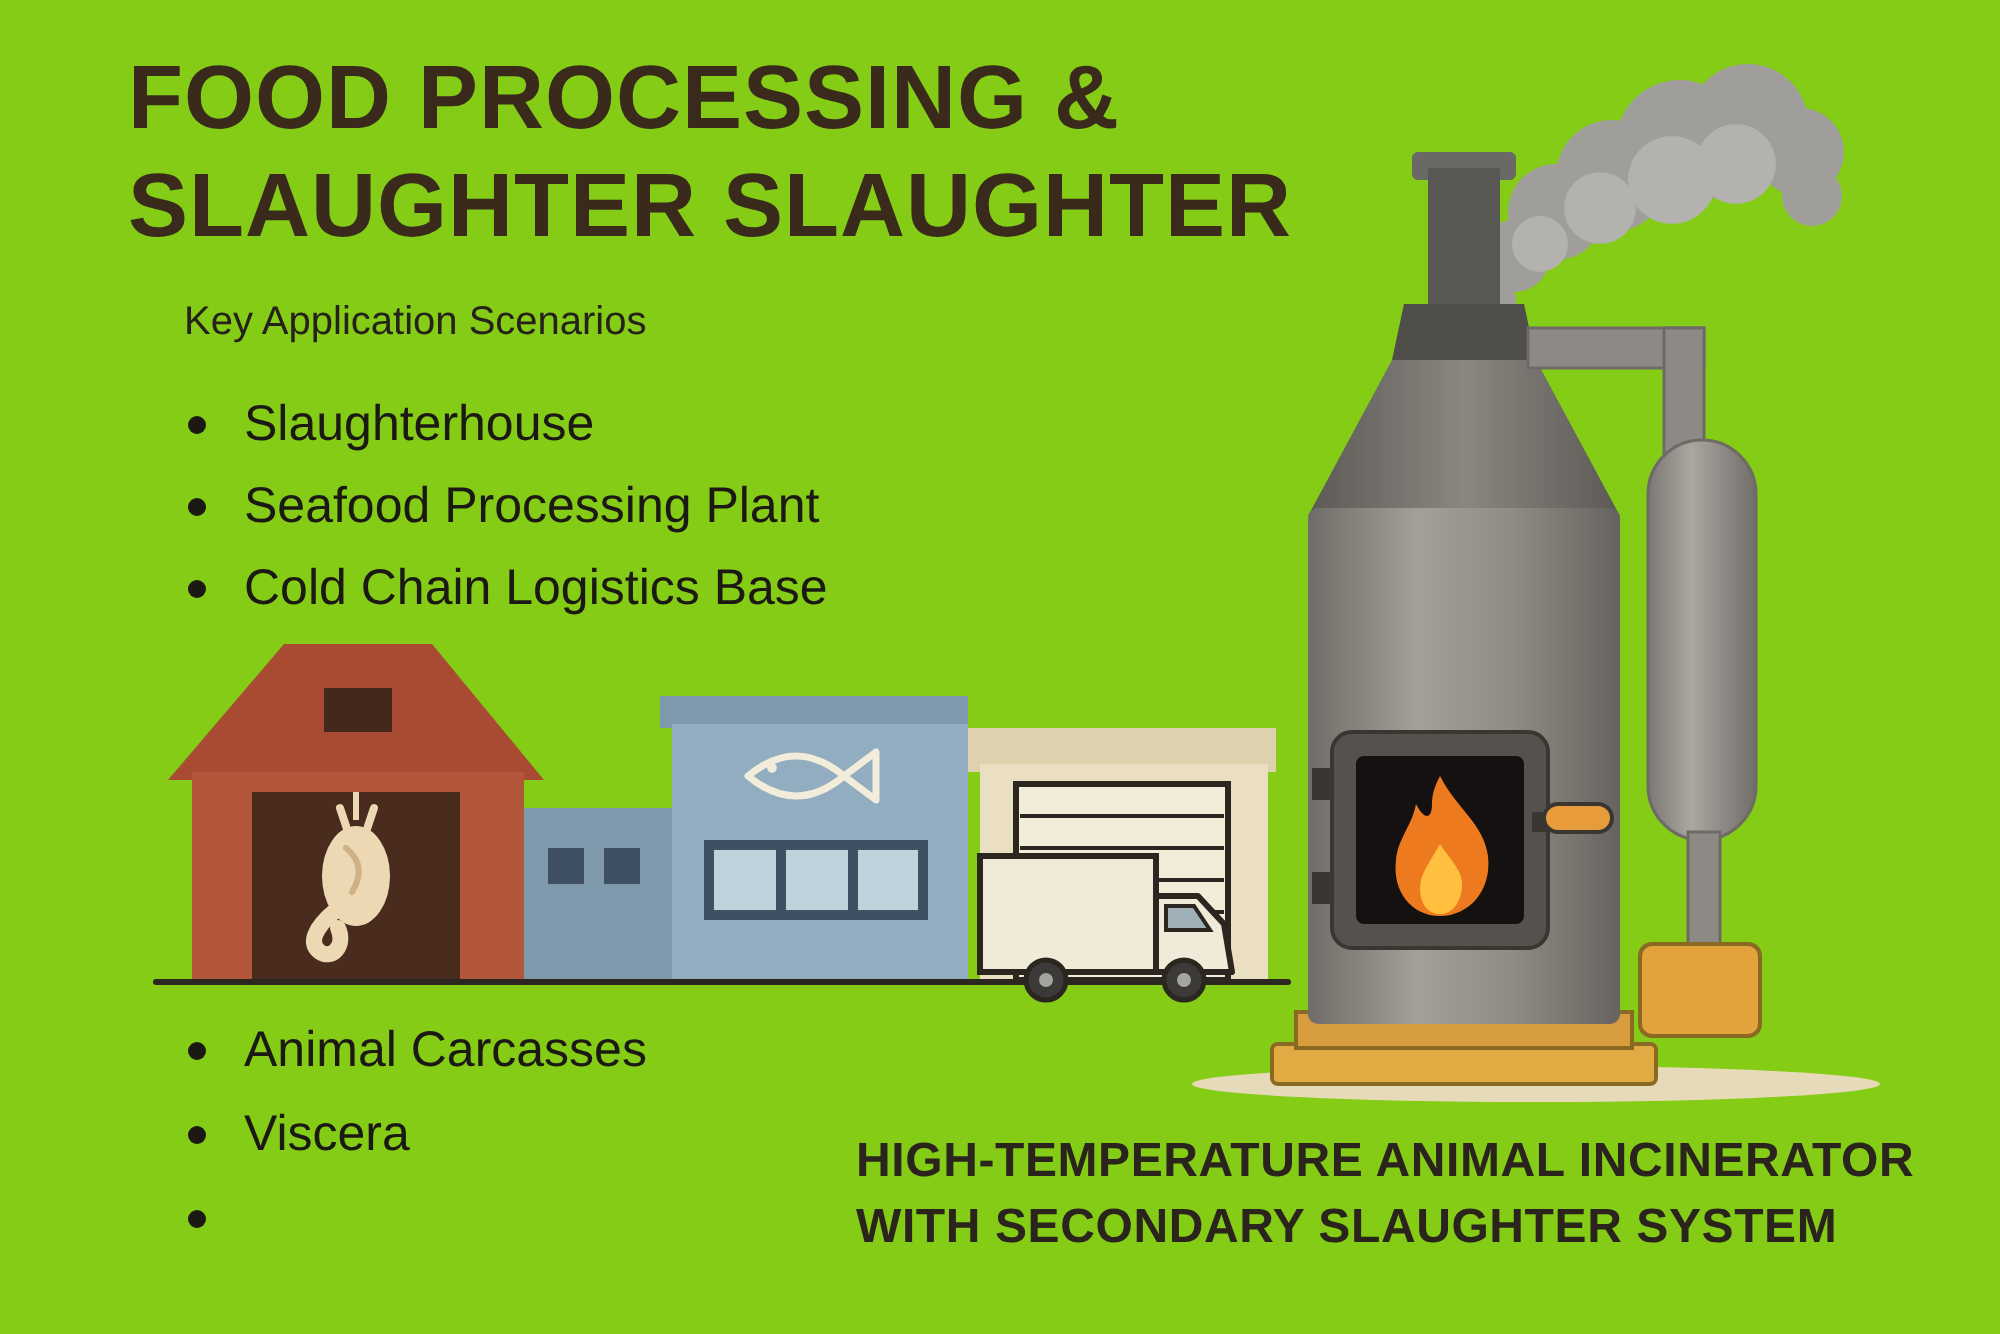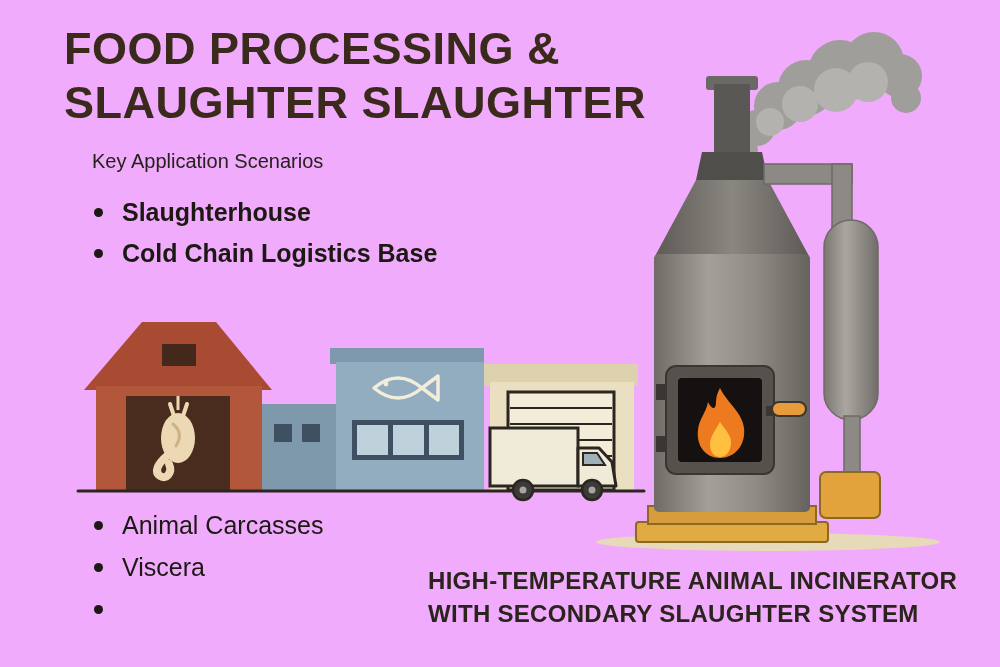--- a/index.html
+++ b/index.html
@@ -1,35 +1,35 @@
 <!DOCTYPE html>
 <html><head>
 <meta charset="utf-8">
 <style>
   html,body{margin:0;padding:0;}
   .page{
     position:relative;
     width:1000px;height:667px;
-    background:#f0abfc;
+    background:#84cc16;
     overflow:hidden;
     font-family:"Liberation Sans", sans-serif;
     color:#1e1a15;
   }
   .abs{position:absolute;}
   .title{
     left:64px;top:22px;
     font-size:45px;line-height:1.2;font-weight:bold;
     color:#3a2a1b;letter-spacing:0.5px;
   }
   .subtitle{
     left:92px;top:150px;
     font-size:20px;font-weight:400;color:#26211b;
   }
   .list{display:flex;flex-direction:column;}
-  .scenario-list{left:94px;top:192px;font-weight:bold;}
+  .scenario-list{left:94px;top:192px;}
   .waste-list{left:94px;top:504px;text-align:center;}
   .list-item{
     display:flex;align-items:center;height:41px;
     font-size:25px;color:#1c1813;
   }
   .waste-list .list-item{height:42px;}
   .dot{
     width:9px;height:9px;border-radius:50%;
     background:#1c1813;margin-right:19px;flex:0 0 auto;
   }
@@ -184,20 +184,24 @@
 
   <div class="abs subtitle">Key Application Scenarios</div>
 
   <div class="abs list scenario-list">
     <div class="list-item">
       <span class="dot"></span>
       <span>Slaughterhouse</span>
     </div>
     <div class="list-item">
       <span class="dot"></span>
+      <span>Seafood Processing Plant</span>
+    </div>
+    <div class="list-item">
+      <span class="dot"></span>
       <span>Cold Chain Logistics Base</span>
     </div>
   </div>
 
   <div class="abs list waste-list">
     <div class="list-item">
       <span class="dot"></span>
       <span>Animal Carcasses</span>
     </div>
     <div class="list-item">

